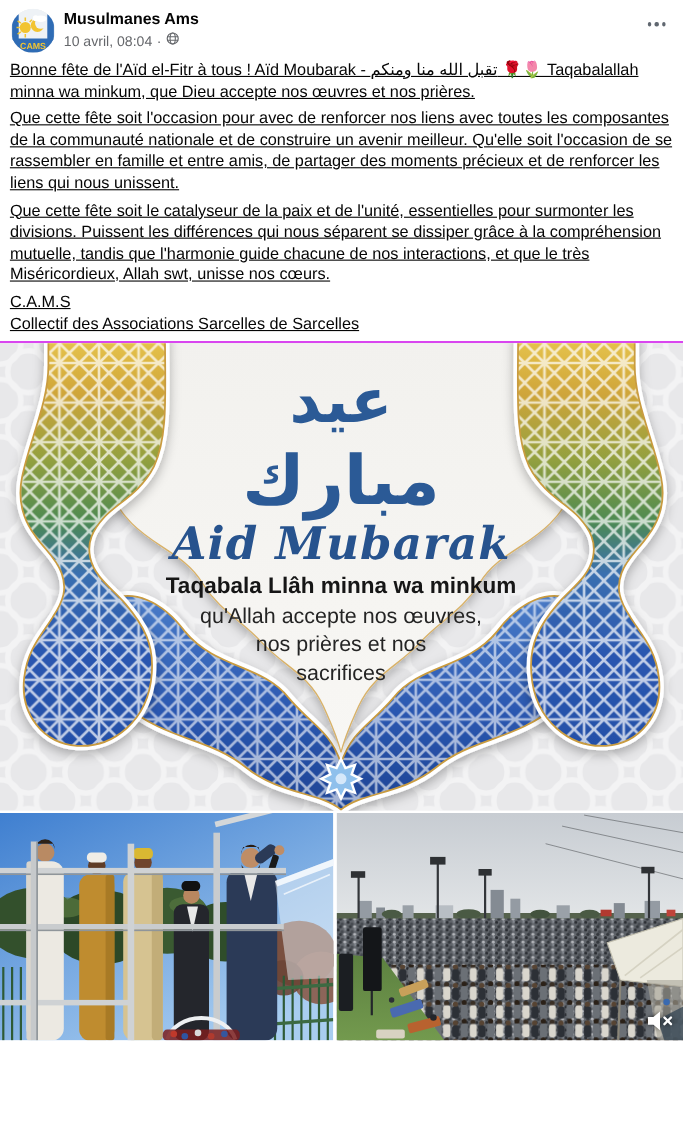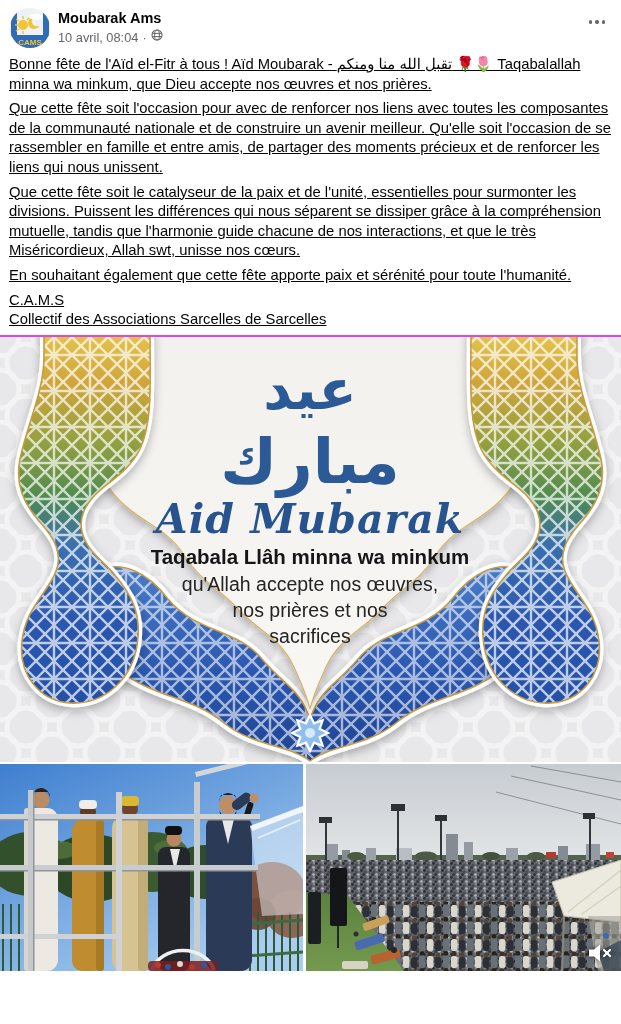--- a/index.html
+++ b/index.html
@@ -53,21 +53,21 @@
         <circle cx="13" cy="17" r="5" fill="#f2c431"></circle>
         <circle cx="24" cy="15" r="6" fill="#f2c431"></circle>
         <circle cx="27" cy="13" r="5.2" fill="#eef2f6"></circle>
         <ellipse cx="27" cy="9" rx="5.5" ry="3" fill="#ffffff"></ellipse>
         <circle cx="22.5" cy="8.5" r="2.6" fill="#ffffff"></circle>
         <rect x="0" y="27" width="40" height="13" fill="#2f6cb5"></rect>
         <text x="20" y="36.5" text-anchor="middle" font-family="Liberation Sans, sans-serif" font-size="8" font-weight="bold" fill="#f2c431">CAMS</text>
       </svg>
     </div>
     <div class="hinfo">
-      <div class="author">Moubarak Ams</div>
+      <div class="author">Musulmanes Ams</div>
       <div class="meta">
         <span class="ts">10 avril, 08:04</span>
         <span>·</span>
         <svg width="12" height="12" viewBox="0 0 12 12">
           <circle cx="6" cy="6" r="5" fill="none" stroke="#65676b" stroke-width="1.1"></circle>
           <ellipse cx="6" cy="6" rx="2.4" ry="5" fill="none" stroke="#65676b" stroke-width="1"></ellipse>
           <line x1="1" y1="4.4" x2="11" y2="4.4" stroke="#65676b" stroke-width="1"></line>
           <line x1="1" y1="7.6" x2="11" y2="7.6" stroke="#65676b" stroke-width="1"></line>
         </svg>
       </div>
@@ -76,21 +76,20 @@
       <i></i>
         <i></i>
         <i></i>
     </div>
   </div>
 
   <div class="text">
     <p>Bonne fête de l'Aïd el-Fitr à tous ! Aïd Moubarak - تقبل الله منا ومنكم 🌹🌷 Taqabalallah minna wa minkum, que Dieu accepte nos œuvres et nos prières.</p>
     <p>Que cette fête soit l'occasion pour avec de renforcer nos liens avec toutes les composantes de la communauté nationale et de construire un avenir meilleur. Qu'elle soit l'occasion de se rassembler en famille et entre amis, de partager des moments précieux et de renforcer les liens qui nous unissent.</p>
     <p>Que cette fête soit le catalyseur de la paix et de l'unité, essentielles pour surmonter les divisions. Puissent les différences qui nous séparent se dissiper grâce à la compréhension mutuelle, tandis que l'harmonie guide chacune de nos interactions, et que le très Miséricordieux, Allah swt, unisse nos cœurs.</p>
-    <p>En souhaitant également que cette fête apporte paix et sérénité pour toute l'humanité.</p>
     <p>C.A.M.S
 Collectif des Associations Sarcelles de Sarcelles</p>
   </div>
 
   <div class="card">
     <svg width="621" height="425" viewBox="0 0 621 425">
       <defs>
         <linearGradient id="colGrad" x1="0" y1="0" x2="0" y2="1">
           <stop offset="0" stop-color="#e7c54d"></stop>
             <stop offset="0.14" stop-color="#cfa53a"></stop>

